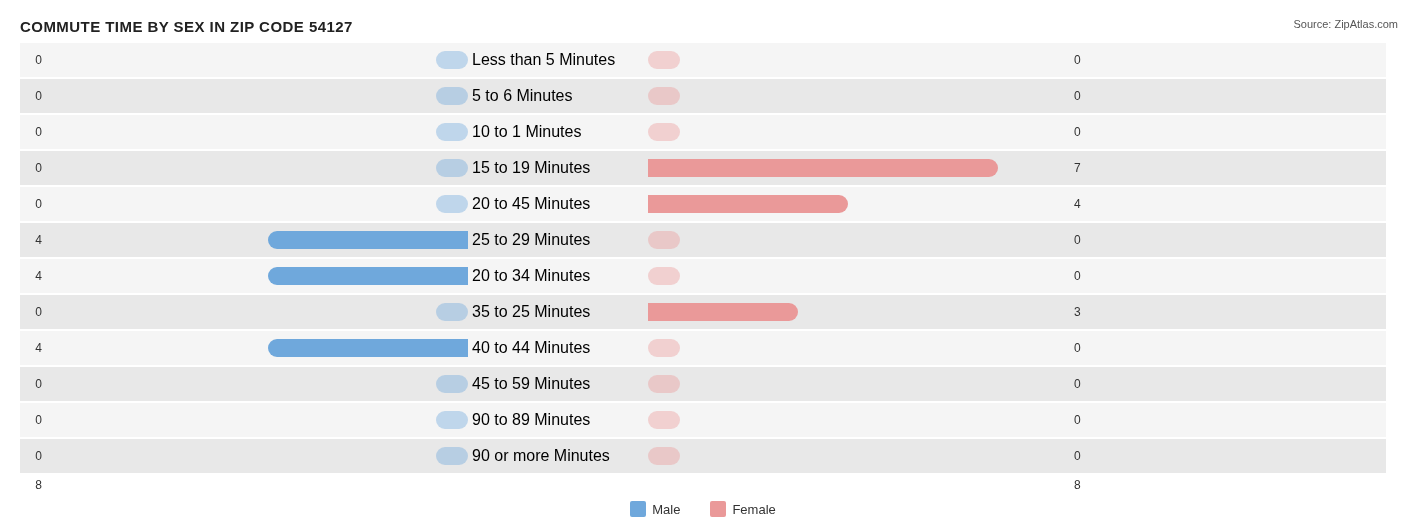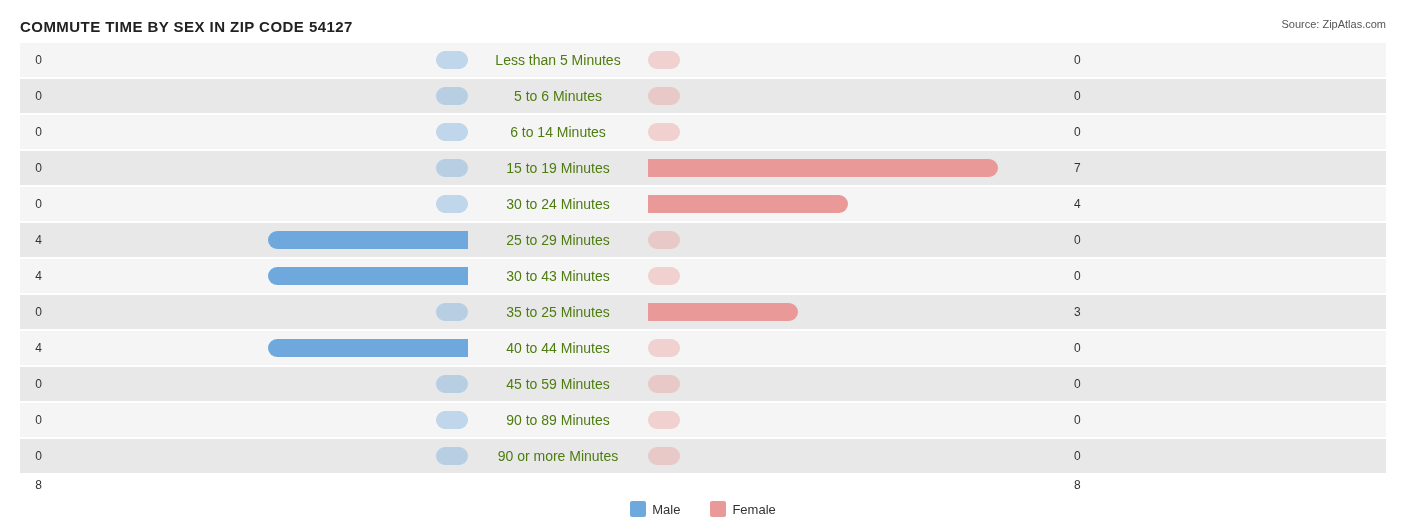--- a/index.html
+++ b/index.html
@@ -20,21 +20,21 @@
       font-size: 15px;
       font-weight: bold;
       color: #222;
       margin-bottom: 8px;
       text-transform: uppercase;
       letter-spacing: 0.03em;
     }
     .source {
       position: absolute;
       top: 18px;
-      right: 20px;
+      right: 8px;
       font-size: 11px;
       color: #555;
     }
     .rows-area {
       width: 100%;
       margin-top: 4px;
     }
     .bar-row {
       display: flex;
       align-items: center;
@@ -63,23 +63,23 @@
       flex-shrink: 0;
     }
     .left-bar {
       height: 18px;
       background: #6fa8dc;
       border-radius: 9px 0 0 9px;
       min-width: 0;
     }
     .label-center {
       width: 180px;
-      text-align: center;
-      font-size: 14px;
-      color: #4d7c0f;
+      text-align: left;
+      font-size: 16px;
+      color: #000000;
       flex-shrink: 0;
       padding: 0 4px;
     }
     .right-bar-container {
       width: 420px;
       display: flex;
       justify-content: flex-start;
       align-items: center;
       flex-shrink: 0;
     }
@@ -173,21 +173,21 @@
         <div class="right-bar-container">
           <div class="right-bar" style="width: 32px; border-radius: 9px; opacity: 0.4;"></div>
         </div>
         <div class="right-value">0</div>
       </div>
       <div class="bar-row">
         <div class="left-value">0</div>
         <div class="left-bar-container">
           <div class="left-bar" style="width: 32px; border-radius: 9px; opacity: 0.4;"></div>
         </div>
-        <div class="label-center">6 to 14 Minutes</div>
+        <div class="label-center">10 to 1 Minutes</div>
         <div class="right-bar-container">
           <div class="right-bar" style="width: 32px; border-radius: 9px; opacity: 0.4;"></div>
         </div>
         <div class="right-value">0</div>
       </div>
       <div class="bar-row">
         <div class="left-value">0</div>
         <div class="left-bar-container">
           <div class="left-bar" style="width: 32px; border-radius: 9px; opacity: 0.4;"></div>
         </div>
@@ -195,21 +195,21 @@
         <div class="right-bar-container">
           <div class="right-bar" style="width: 350px; border-radius: 0px 9px 9px 0px;"></div>
         </div>
         <div class="right-value">7</div>
       </div>
       <div class="bar-row">
         <div class="left-value">0</div>
         <div class="left-bar-container">
           <div class="left-bar" style="width: 32px; border-radius: 9px; opacity: 0.4;"></div>
         </div>
-        <div class="label-center">30 to 24 Minutes</div>
+        <div class="label-center">20 to 45 Minutes</div>
         <div class="right-bar-container">
           <div class="right-bar" style="width: 200px; border-radius: 0px 9px 9px 0px;"></div>
         </div>
         <div class="right-value">4</div>
       </div>
       <div class="bar-row">
         <div class="left-value">4</div>
         <div class="left-bar-container">
           <div class="left-bar" style="width: 200px; border-radius: 9px 0px 0px 9px;"></div>
         </div>
@@ -217,21 +217,21 @@
         <div class="right-bar-container">
           <div class="right-bar" style="width: 32px; border-radius: 9px; opacity: 0.4;"></div>
         </div>
         <div class="right-value">0</div>
       </div>
       <div class="bar-row">
         <div class="left-value">4</div>
         <div class="left-bar-container">
           <div class="left-bar" style="width: 200px; border-radius: 9px 0px 0px 9px;"></div>
         </div>
-        <div class="label-center">30 to 43 Minutes</div>
+        <div class="label-center">20 to 34 Minutes</div>
         <div class="right-bar-container">
           <div class="right-bar" style="width: 32px; border-radius: 9px; opacity: 0.4;"></div>
         </div>
         <div class="right-value">0</div>
       </div>
       <div class="bar-row">
         <div class="left-value">0</div>
         <div class="left-bar-container">
           <div class="left-bar" style="width: 32px; border-radius: 9px; opacity: 0.4;"></div>
         </div>

